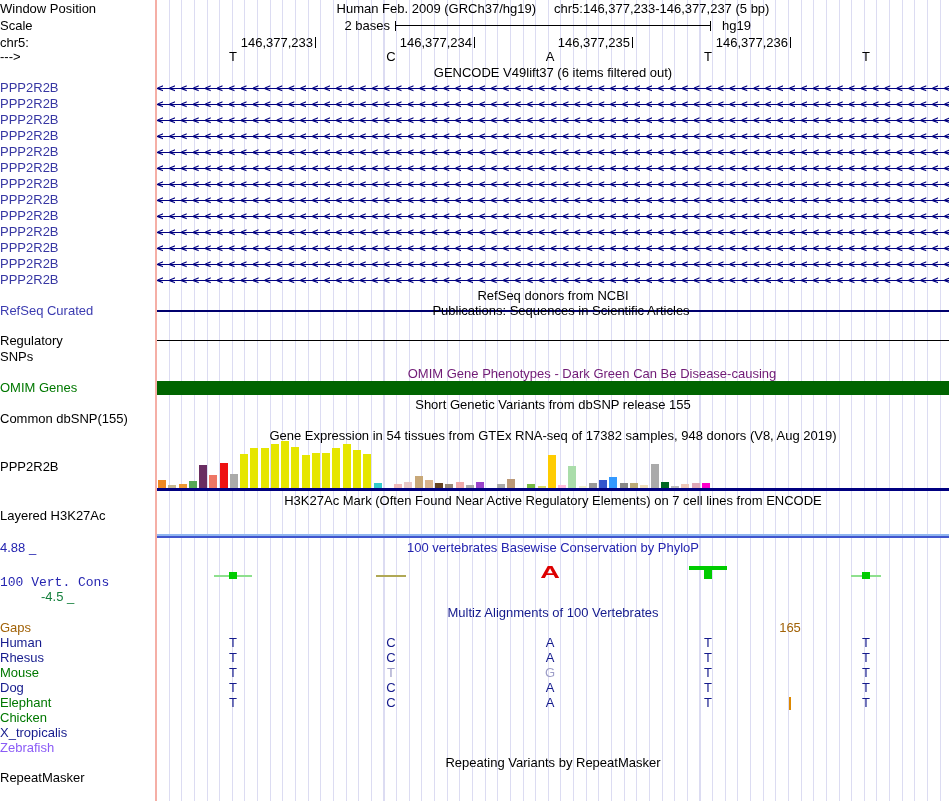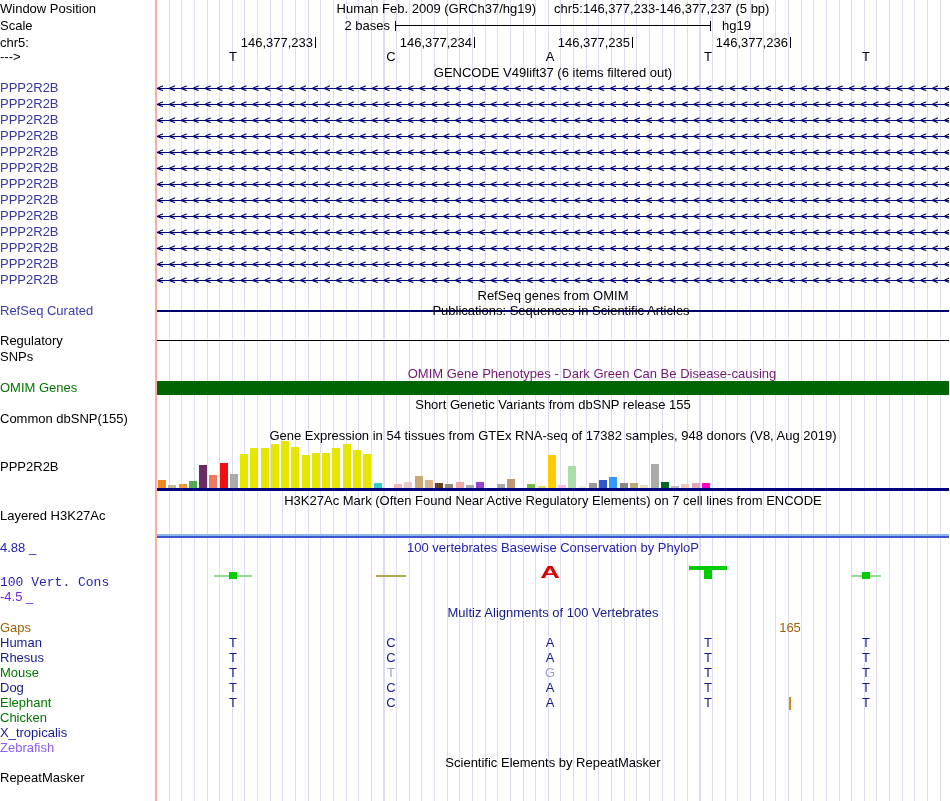--- a/index.html
+++ b/index.html
@@ -11,21 +11,21 @@
     background:repeating-linear-gradient(to right,transparent 0 11.6px,#dcdcf2 11.6px 12.64px);}
   #left-border{left:155px;top:0;width:2px;height:801px;background:#f5aFa6;}
   .lbl{left:0;width:150px;text-align:left;white-space:nowrap;height:14px;line-height:14px;}
   .ctr{left:157px;width:792px;text-align:center;white-space:nowrap;height:14px;line-height:14px;}
   .navy{color:#151b8d;}
   .green-lbl{color:#007800;}
   .blue-lbl{color:#3b3bb0;}
   .orange{color:#a16207;}
   .omim-green{color:#701a75;margin-left:39px;}
   .phy-blue{color:#2424b0;}
-  .maroon{color:#6d28d9;}
+  .maroon{color:#15803d;padding-left:41px;}
   .gene-label{color:#3737a3;}
   .gene-line{left:157px;width:792px;height:14px;overflow:hidden;white-space:nowrap;
     color:#000080;font-size:11px;line-height:14px;letter-spacing:5.5px;font-weight:bold;
     background:linear-gradient(#000080,#000080) no-repeat center/100% 1px;}
   .hline{left:157px;width:792px;}
   .seq-letter{transform:translateX(-50%);white-space:nowrap;height:14px;line-height:14px;}
   .tickmark{width:1px;background:#000;}
   .bar{position:absolute;width:8px;}
   .ali-letter{transform:translateX(-50%);height:14px;line-height:14px;}
 </style>
@@ -91,21 +91,21 @@
     <div class="abs lbl gene-label" style="top: 225px;">PPP2R2B</div>
     <div class="abs gene-line" style="top: 225px;">&lt;&lt;&lt;&lt;&lt;&lt;&lt;&lt;&lt;&lt;&lt;&lt;&lt;&lt;&lt;&lt;&lt;&lt;&lt;&lt;&lt;&lt;&lt;&lt;&lt;&lt;&lt;&lt;&lt;&lt;&lt;&lt;&lt;&lt;&lt;&lt;&lt;&lt;&lt;&lt;&lt;&lt;&lt;&lt;&lt;&lt;&lt;&lt;&lt;&lt;&lt;&lt;&lt;&lt;&lt;&lt;&lt;&lt;&lt;&lt;&lt;&lt;&lt;&lt;&lt;&lt;&lt;&lt;&lt;&lt;&lt;&lt;&lt;&lt;&lt;&lt;&lt;&lt;&lt;&lt;&lt;&lt;&lt;&lt;&lt;&lt;&lt;&lt;&lt;&lt;</div>
     <div class="abs lbl gene-label" style="top: 241px;">PPP2R2B</div>
     <div class="abs gene-line" style="top: 241px;">&lt;&lt;&lt;&lt;&lt;&lt;&lt;&lt;&lt;&lt;&lt;&lt;&lt;&lt;&lt;&lt;&lt;&lt;&lt;&lt;&lt;&lt;&lt;&lt;&lt;&lt;&lt;&lt;&lt;&lt;&lt;&lt;&lt;&lt;&lt;&lt;&lt;&lt;&lt;&lt;&lt;&lt;&lt;&lt;&lt;&lt;&lt;&lt;&lt;&lt;&lt;&lt;&lt;&lt;&lt;&lt;&lt;&lt;&lt;&lt;&lt;&lt;&lt;&lt;&lt;&lt;&lt;&lt;&lt;&lt;&lt;&lt;&lt;&lt;&lt;&lt;&lt;&lt;&lt;&lt;&lt;&lt;&lt;&lt;&lt;&lt;&lt;&lt;&lt;&lt;</div>
     <div class="abs lbl gene-label" style="top: 257px;">PPP2R2B</div>
     <div class="abs gene-line" style="top: 257px;">&lt;&lt;&lt;&lt;&lt;&lt;&lt;&lt;&lt;&lt;&lt;&lt;&lt;&lt;&lt;&lt;&lt;&lt;&lt;&lt;&lt;&lt;&lt;&lt;&lt;&lt;&lt;&lt;&lt;&lt;&lt;&lt;&lt;&lt;&lt;&lt;&lt;&lt;&lt;&lt;&lt;&lt;&lt;&lt;&lt;&lt;&lt;&lt;&lt;&lt;&lt;&lt;&lt;&lt;&lt;&lt;&lt;&lt;&lt;&lt;&lt;&lt;&lt;&lt;&lt;&lt;&lt;&lt;&lt;&lt;&lt;&lt;&lt;&lt;&lt;&lt;&lt;&lt;&lt;&lt;&lt;&lt;&lt;&lt;&lt;&lt;&lt;&lt;&lt;&lt;</div>
     <div class="abs lbl gene-label" style="top: 273px;">PPP2R2B</div>
     <div class="abs gene-line" style="top: 273px;">&lt;&lt;&lt;&lt;&lt;&lt;&lt;&lt;&lt;&lt;&lt;&lt;&lt;&lt;&lt;&lt;&lt;&lt;&lt;&lt;&lt;&lt;&lt;&lt;&lt;&lt;&lt;&lt;&lt;&lt;&lt;&lt;&lt;&lt;&lt;&lt;&lt;&lt;&lt;&lt;&lt;&lt;&lt;&lt;&lt;&lt;&lt;&lt;&lt;&lt;&lt;&lt;&lt;&lt;&lt;&lt;&lt;&lt;&lt;&lt;&lt;&lt;&lt;&lt;&lt;&lt;&lt;&lt;&lt;&lt;&lt;&lt;&lt;&lt;&lt;&lt;&lt;&lt;&lt;&lt;&lt;&lt;&lt;&lt;&lt;&lt;&lt;&lt;&lt;&lt;</div>
   </div>
 
-<div class="abs ctr" style="top:289px;">RefSeq genes from OMIM</div>
+<div class="abs ctr" style="top:289px;">RefSeq donors from NCBI</div>
 <div class="abs lbl blue-lbl" style="top:304px;">RefSeq Curated</div>
 <div class="abs hline" style="top:310px;height:2px;background:#00006e;"></div>
 
 <div class="abs ctr" style="top:304px;margin-left:8px;">Publications: Sequences in Scientific Articles</div>
 <div class="abs lbl" style="top:334px;">Regulatory</div>
 <div class="abs hline" style="top:340px;height:1px;background:#000;"></div>
 
 <div class="abs lbl" style="top:350px;">SNPs</div>
 
 <div class="abs ctr omim-green" style="top:367px;">OMIM Gene Phenotypes - Dark Green Can Be Disease-causing</div>
@@ -224,14 +224,14 @@
     <div class="abs ali-letter" style="top: 696px; left: 391px; color: rgb(21, 27, 141);">C</div>
     <div class="abs ali-letter" style="top: 696px; left: 550px; color: rgb(21, 27, 141);">A</div>
     <div class="abs ali-letter" style="top: 696px; left: 708px; color: rgb(21, 27, 141);">T</div>
     <div class="abs ali-letter" style="top: 696px; left: 866px; color: rgb(21, 27, 141);">T</div>
     <div class="abs" style="top: 697px; left: 789px; width: 2px; height: 13px; background: rgb(221, 136, 0);"></div>
     <div class="abs lbl" style="top: 711px; color: rgb(0, 120, 0);">Chicken</div>
     <div class="abs lbl" style="top: 726px; color: rgb(21, 27, 141);">X_tropicalis</div>
     <div class="abs lbl" style="top: 741px; color: #8b5cf6;">Zebrafish</div>
   </div>
 
-<div class="abs ctr" style="top:756px;">Scientific Elements by RepeatMasker</div>
+<div class="abs ctr" style="top:756px;">Repeating Variants by RepeatMasker</div>
 <div class="abs lbl" style="top:771px;">RepeatMasker</div>
 
 </body></html>

